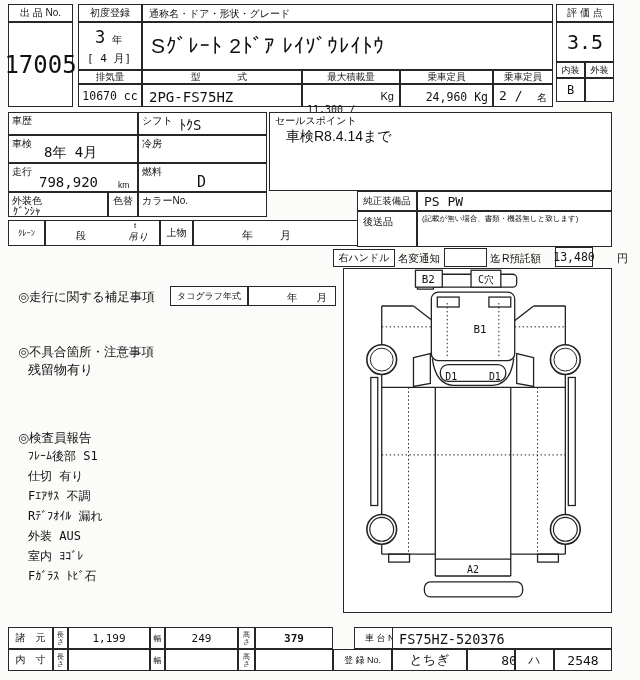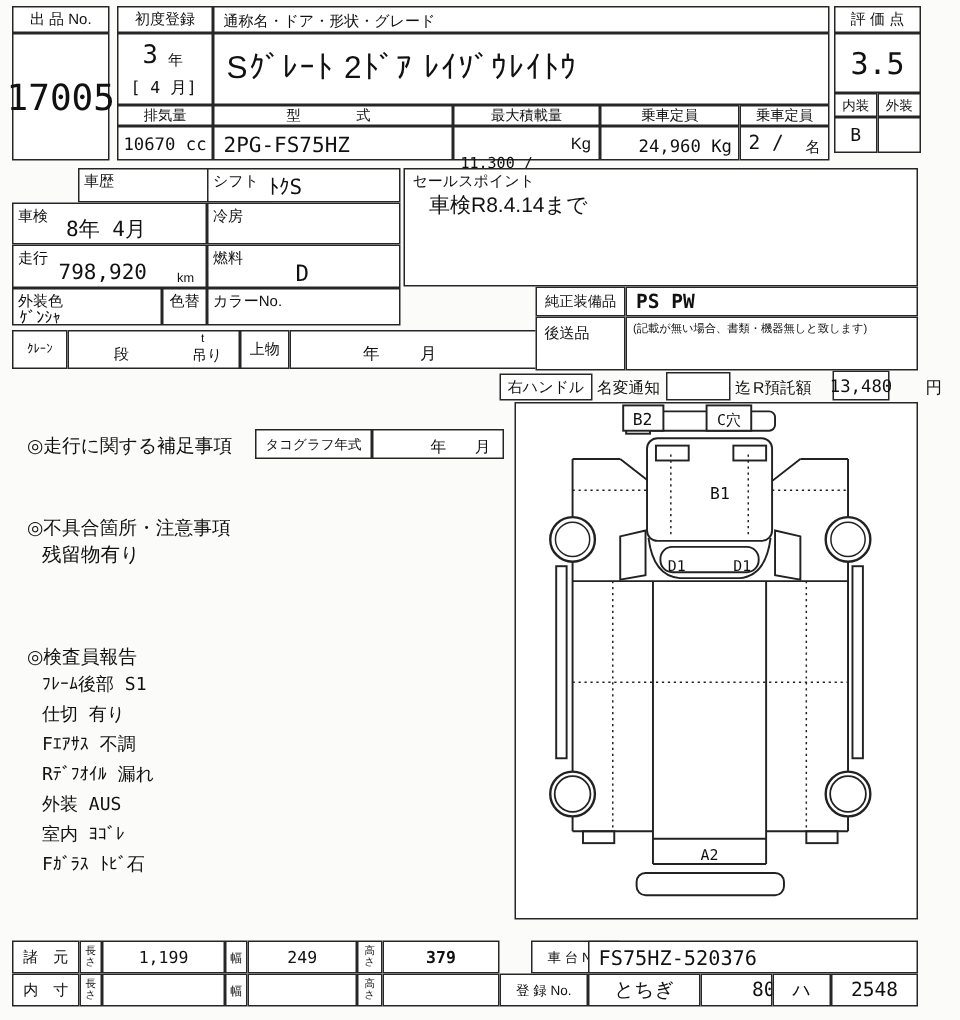--- a/index.html
+++ b/index.html
@@ -92,21 +92,21 @@
 <div class="b c" style="left:585px;top:62px;width:29px;height:16px;">
   <span style="font-size:9px;">外装</span>
 </div>
 <div class="b c" style="left:556px;top:78px;width:29px;height:24px;">
   <span class="mono" style="font-size:12px;">B</span>
 </div>
 <div class="b c" style="left:585px;top:78px;width:29px;height:24px;">
   <span class="mono" style="font-size:12px;"></span>
 </div>
 
-<div class="b" style="left:8px;top:112px;width:130px;height:23px;margin-left:44px;">
+<div class="b" style="left:8px;top:112px;width:130px;height:23px;">
   <span class="lt">車歴</span>
   <span class="t" style="left:50px;top:6px;font-size:12px;"></span>
 </div>
 <div class="b" style="left:138px;top:112px;width:129px;height:23px;">
   <span class="lt">シフト</span>
   <span class="t mono" style="left:40px;top:4px;font-size:14px;">ﾄｸS</span>
 </div>
 
 <div class="b" style="left:8px;top:135px;width:130px;height:28px;">
   <span class="lt">車検</span>
@@ -137,38 +137,38 @@
 <div class="b" style="left:138px;top:192px;width:129px;height:25px;">
   <span class="lt">カラーNo.</span>
 </div>
 
 <div class="b c" style="left:8px;top:220px;width:37px;height:26px;">
   <span class="mono" style="font-size:8.5px;">ｸﾚｰﾝ</span>
 </div>
 <div class="b" style="left:45px;top:220px;width:115px;height:26px;">
   <span class="t" style="left:30px;top:8px;font-size:10px;">段</span>
   <span class="t" style="left:88px;top:0px;font-size:8px;">t</span>
-  <span class="t" style="left:82px;top:9px;font-size:10px;">吊り</span>
+  <span class="t" style="left:82px;top:9px;font-size:10px;font-style:italic;">吊り</span>
 </div>
 <div class="b c" style="left:160px;top:220px;width:33px;height:26px;">
   <span style="font-size:10px;">上物</span>
 </div>
 <div class="b" style="left:193px;top:220px;width:175px;height:26px;">
   <span class="t" style="left:48px;top:7px;font-size:11px;">年</span>
   <span class="t" style="left:86px;top:7px;font-size:11px;">月</span>
 </div>
 
 <div class="b" style="left:269px;top:112px;width:343px;height:79px;">
   <span class="lt" style="left:5px;">セールスポイント</span>
   <span class="t" style="left:16px;top:15px;font-size:14px;">車検R8.4.14まで</span>
 </div>
 <div class="b c" style="left:357px;top:191px;width:60px;height:20px;">
   <span style="font-size:9.5px;">純正装備品</span>
 </div>
-<div class="b" style="left:417px;top:191px;width:195px;height:20px;font-weight:bold;">
+<div class="b" style="left:417px;top:191px;width:195px;height:20px;">
   <span class="t mono" style="left:6px;top:2px;font-size:13px;">PS PW</span>
 </div>
 <div class="b" style="left:357px;top:211px;width:60px;height:36px;">
   <span class="lt" style="left:5px;top:3px;">後送品</span>
 </div>
 <div class="b" style="left:417px;top:211px;width:195px;height:36px;">
   <span class="t" style="left:4px;top:2px;font-size:7.5px;">(記載が無い場合、書類・機器無しと致します)</span>
 </div>
 
 <div class="b c" style="left:333px;top:249px;width:62px;height:18px;">

